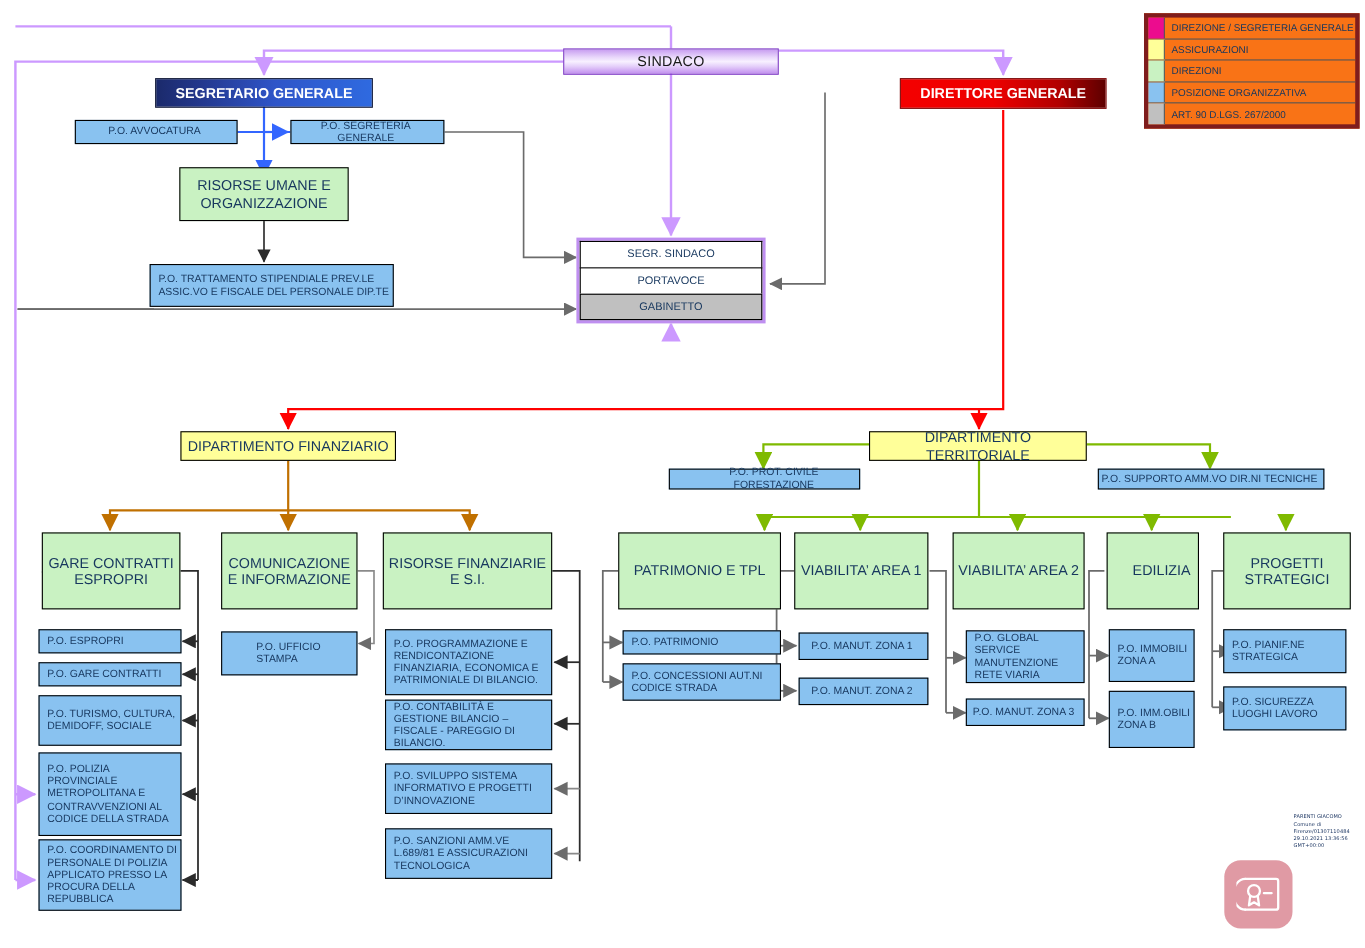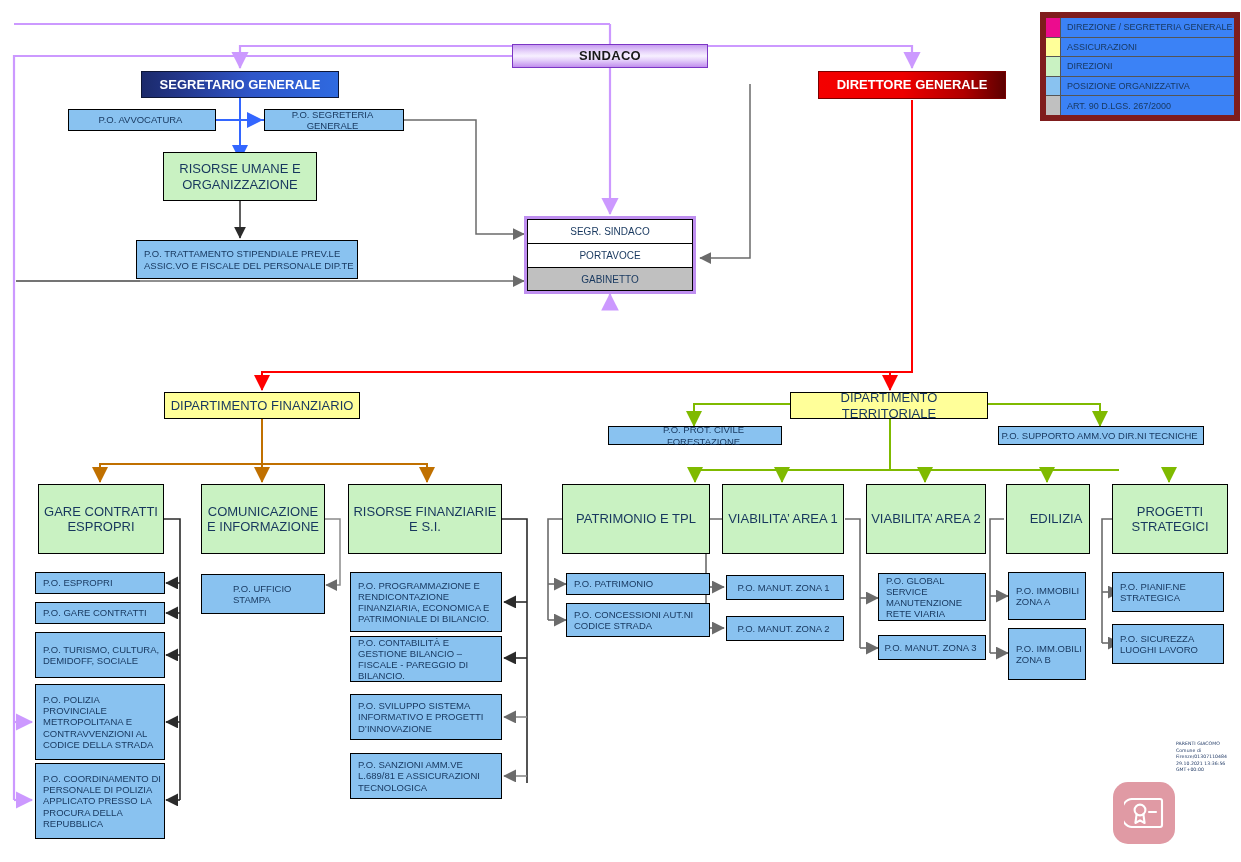--- a/index.html
+++ b/index.html
@@ -9,21 +9,21 @@
   svg.wires{position:absolute;left:0;top:0;width:1241px;height:862px;pointer-events:none;}
 
   .box{position:absolute;box-sizing:border-box;display:flex;align-items:center;
        justify-content:center;text-align:center;border:1px solid #000;
        line-height:1.18;z-index:5;}
   .box span{display:block;padding:0 3px;}
 
   
   .sindaco{
     background:linear-gradient(to bottom,#c79df0 0%,#e9d7fb 32%,#f7f0ff 50%,#e4cefa 70%,#c18fee 100%);
-    border:1px solid #7b36c4;color:#1a1a1a;font-weight:bold;font-size:13px;
+    border:1px solid #7b36c4;color:#1a1a1a;font-weight:normal;font-size:13px;
     letter-spacing:.3px;}
   .segretario{
     background:linear-gradient(to right,#1b2a6b 0%,#23378c 20%,#2f55c8 55%,#2f6ae0 100%);
     border:1px solid #0d1636;color:#ffffff;font-weight:bold;font-size:13px;}
   .direttore{
     background:linear-gradient(to right,#f40000 0%,#ed0000 45%,#b00000 78%,#5d0000 100%);
     border:1px solid #7a0000;color:#ffffff;font-weight:bold;font-size:13px;}
   .dip{background:#ffff99;border:1px solid #000;color:#17375e;font-size:13px;}
   .dir{background:#c9f2c2;border:1px solid #000;color:#17375e;font-size:13px;}
   .po{background:#89c2f0;border:1px solid #000;color:#17375e;font-size:9.5px;
@@ -34,22 +34,22 @@
 
   
   .staffwrap{position:absolute;border:3px solid #bf8ff0;background:#ffffff;
              box-sizing:border-box;z-index:5;}
   .staffrow{box-sizing:border-box;border:1px solid #000;border-bottom:none;
             display:flex;align-items:center;justify-content:center;
             font-size:10px;color:#17375e;background:#ffffff;}
   .staffrow:last-child{border-bottom:1px solid #000;background:#c0c0c0;}
 
   
-  #legend{position:absolute;left:1040px;top:12px;width:188px;border:6px solid #7f1d1d;
-          background:#3b82f6;z-index:20;}
+  #legend{position:absolute;left:1040px;top:12px;width:188px;border:4px solid #7f1d1d;
+          background:#f97316;z-index:20;}
   .lgrow{display:flex;align-items:stretch;border-bottom:1px solid #555;height:18.6px;}
   .lgrow:last-child{border-bottom:none;}
   .lgsw{width:14px;border-right:1px solid #555;flex:none;}
   .lglab{flex:1;display:flex;align-items:center;padding-left:6px;
          font-size:9px;color:#17375e;white-space:nowrap;}
 
   
   #sigtext{position:absolute;left:1176px;top:741px;width:64px;
            font-family:"DejaVu Sans",sans-serif;font-size:4.6px;line-height:1.42;
            color:#1f3864;letter-spacing:.05px;z-index:20;}
@@ -296,21 +296,21 @@
     </div>
   <div class="box po" style="left:35px;top:602px;width:130px;height:22px;">
     <span>P.O. GARE CONTRATTI</span>
     </div>
   <div class="box po" style="left:35px;top:632px;width:130px;height:46px;">
     <span>P.O. TURISMO, CULTURA, DEMIDOFF, SOCIALE</span>
     </div>
   <div class="box po" style="left:35px;top:684px;width:130px;height:76px;">
     <span>P.O. POLIZIA PROVINCIALE METROPOLITANA E CONTRAVVENZIONI AL CODICE DELLA STRADA</span>
     </div>
-  <div class="box po" style="left:35px;top:763px;width:130px;height:76px;">
+  <div class="box po" style="left:35px;top:763px;width:130px;height:65px;">
     <span>P.O. COORDINAMENTO DI PERSONALE DI POLIZIA APPLICATO PRESSO LA PROCURA DELLA REPUBBLICA</span>
     </div>
 
   <div class="box po" style="left:201px;top:574px;width:124px;height:40px;padding-left:24px;">
     <span>P.O. UFFICIO STAMPA</span>
     </div>
 
   <div class="box po" style="left:350px;top:572px;width:152px;height:60px;">
     <span>P.O. PROGRAMMAZIONE E RENDICONTAZIONE FINANZIARIA, ECONOMICA E PATRIMONIALE DI BILANCIO.</span>
     </div>

